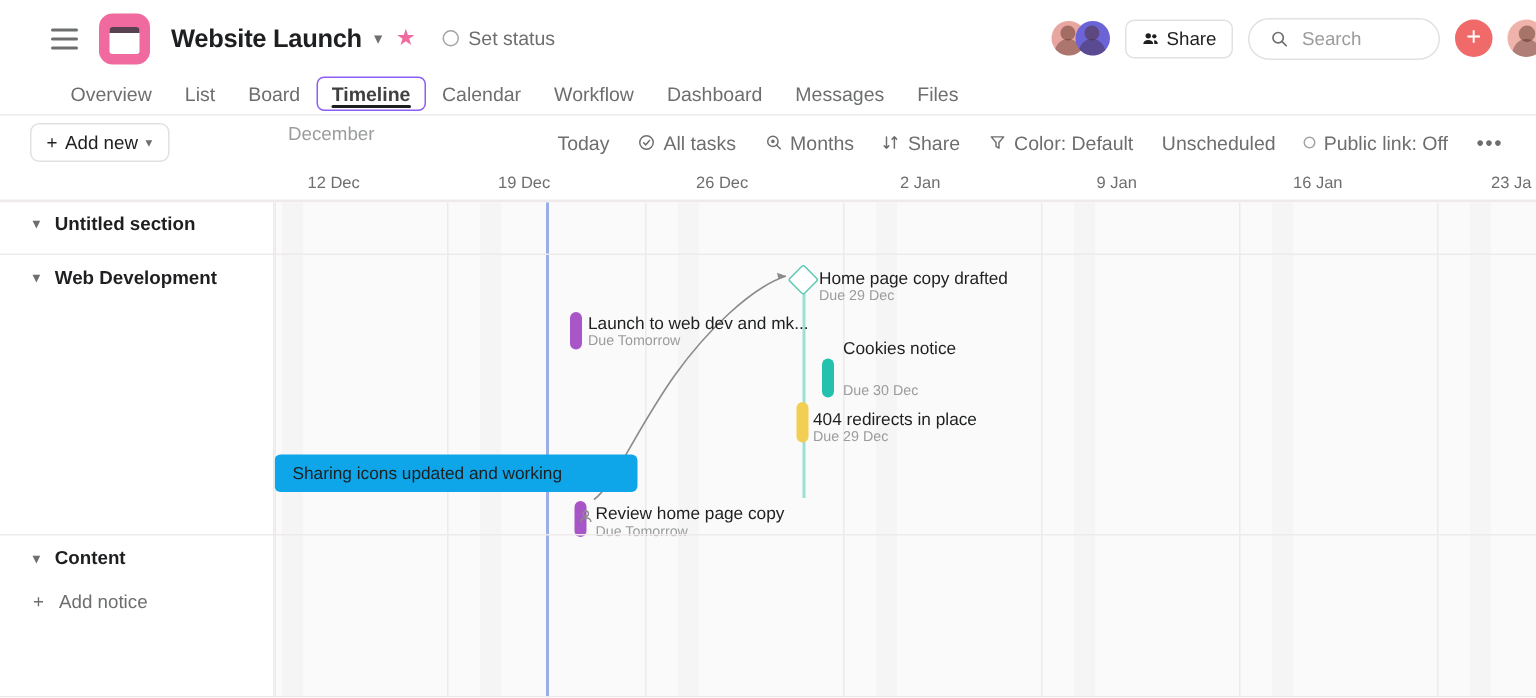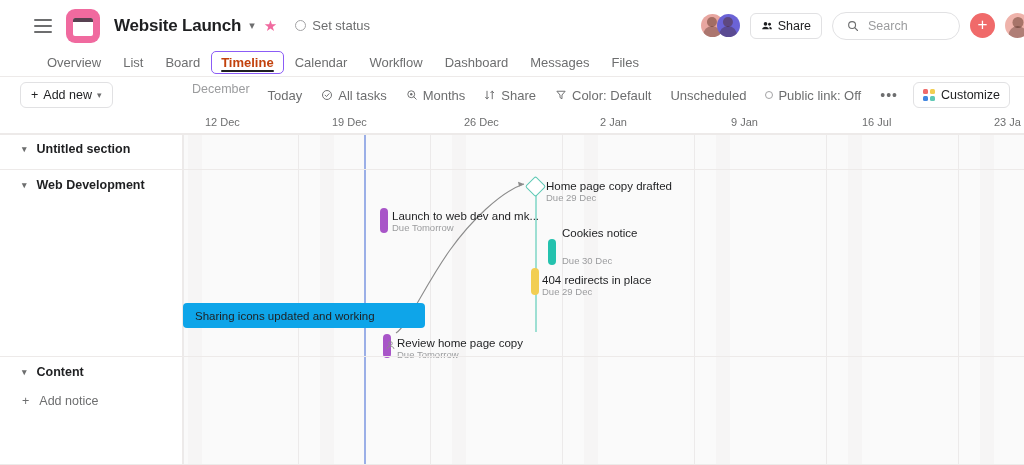--- a/index.html
+++ b/index.html
@@ -102,21 +102,21 @@
   
   .tabs {
     position:absolute; top: 48px; left:0; width:1024px; height: 29px;
     display:flex; align-items:center; padding-left: 36px; gap: 0px;
     border-bottom: 1px solid #edeae9;
   }
   .tab {
     font-size: 13px; color:#6d6e6f; padding: 4px 11px; cursor:pointer;
     position:relative; white-space:nowrap;
   }
-  .tab.active { color:#c2410c; font-weight:bold;
+  .tab.active { color:#404040; font-weight:bold;
     border: 1.5px solid #8b5cf6; border-radius: 5px; padding: 3px 9px; }
   .tab.active:after {
     content:""; position:absolute; left:9px; right:9px; bottom:1px;
     height:2px; background:#1e1f21; border-radius:1px;
   }
 
   
   .toolbar {
     position:absolute; top: 78px; left:0; width:1024px; height: 34px;
     display:flex; align-items:center; padding: 0 14px;
@@ -314,41 +314,32 @@
         <span>Color: Default</span>
       </div>
       <div class="tb-item">
         <span>Unscheduled</span>
       </div>
       <div class="tb-item">
         <span class="circ-o" style="width:8px;height:8px;border-width:1.2px"></span>
         <span>Public link: Off</span>
       </div>
       <div class="tb-dots">•••</div>
-      <div class="btn-customize">
-        <span class="grid2">
-          <i style="background:#f06a6a"></i>
-            <i style="background:#f2ce52"></i>
-          <i style="background:#4186e0"></i>
-            <i style="background:#5ec9b5"></i>
-        </span>
-        <span>Customize</span>
-      </div>
     </div>
   </div>
 
   <div class="month-label">December</div>
 
   <div class="ruler">
       <div class="tick" style="left: 205px;">12 Dec</div>
       <div class="tick" style="left: 332px;">19 Dec</div>
       <div class="tick" style="left: 464px;">26 Dec</div>
       <div class="tick" style="left: 600px;">2 Jan</div>
       <div class="tick" style="left: 731px;">9 Jan</div>
-      <div class="tick" style="left: 862px;">16 Jul</div>
+      <div class="tick" style="left: 862px;">16 Jan</div>
       <div class="tick" style="left: 994px;">23 Ja</div>
     </div>
 
   <div class="gridarea">
 
     <div class="wknd" style="left:1px;width:17px"></div>
     <div class="wknd" style="left:60px;width:14px"></div>
     <div class="wknd" style="left:188px;width:14px"></div>
     <div class="wknd" style="left:320px;width:14px"></div>
     <div class="wknd" style="left:452px;width:14px"></div>

